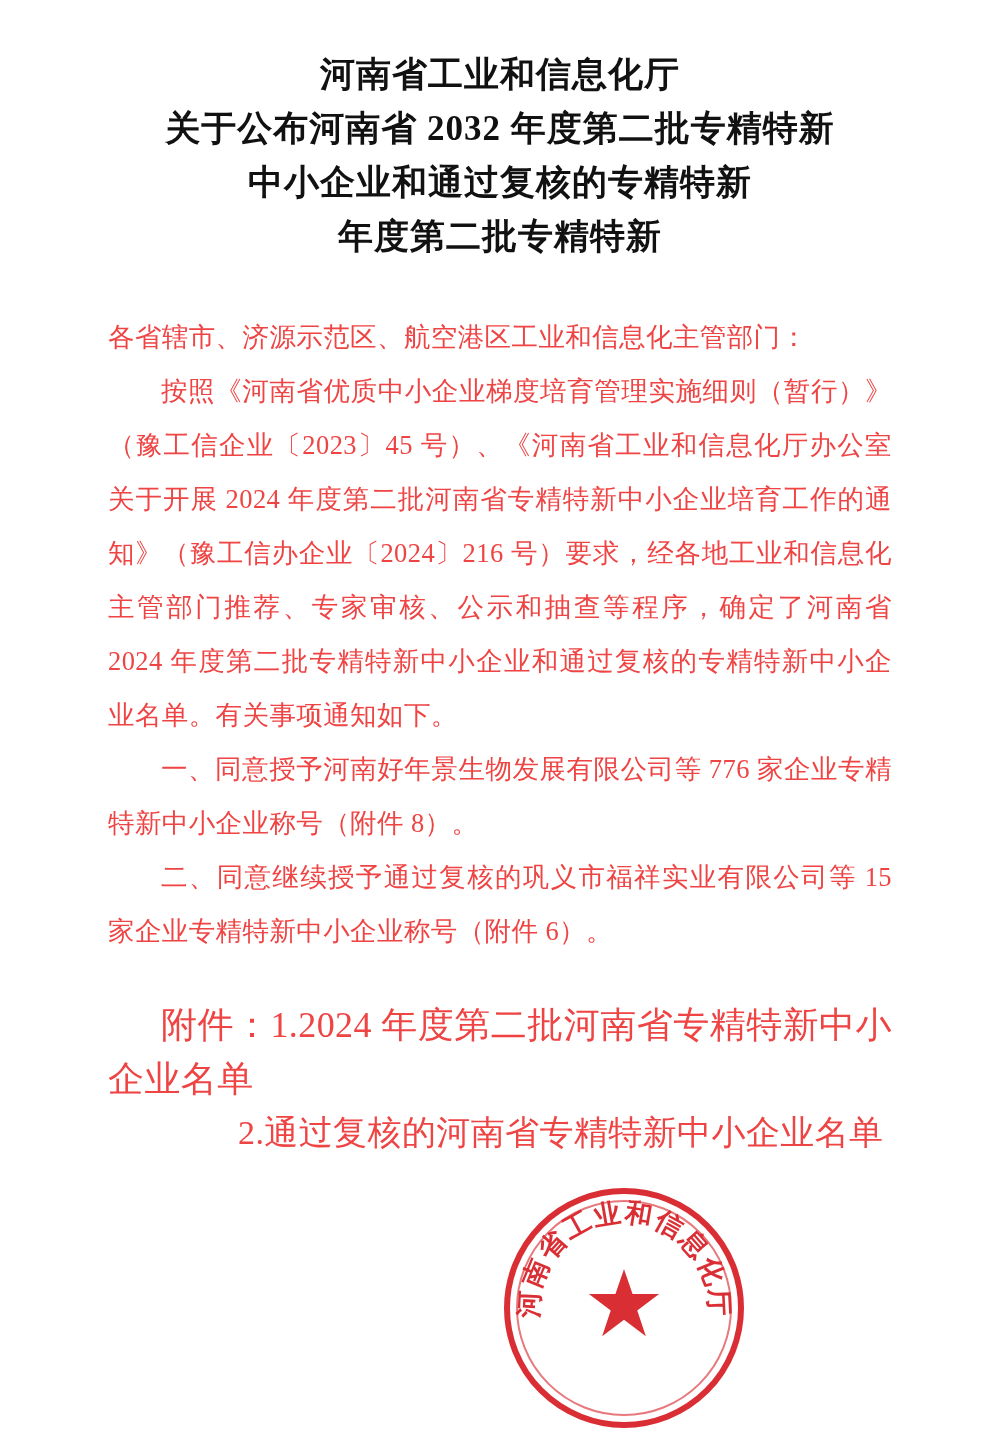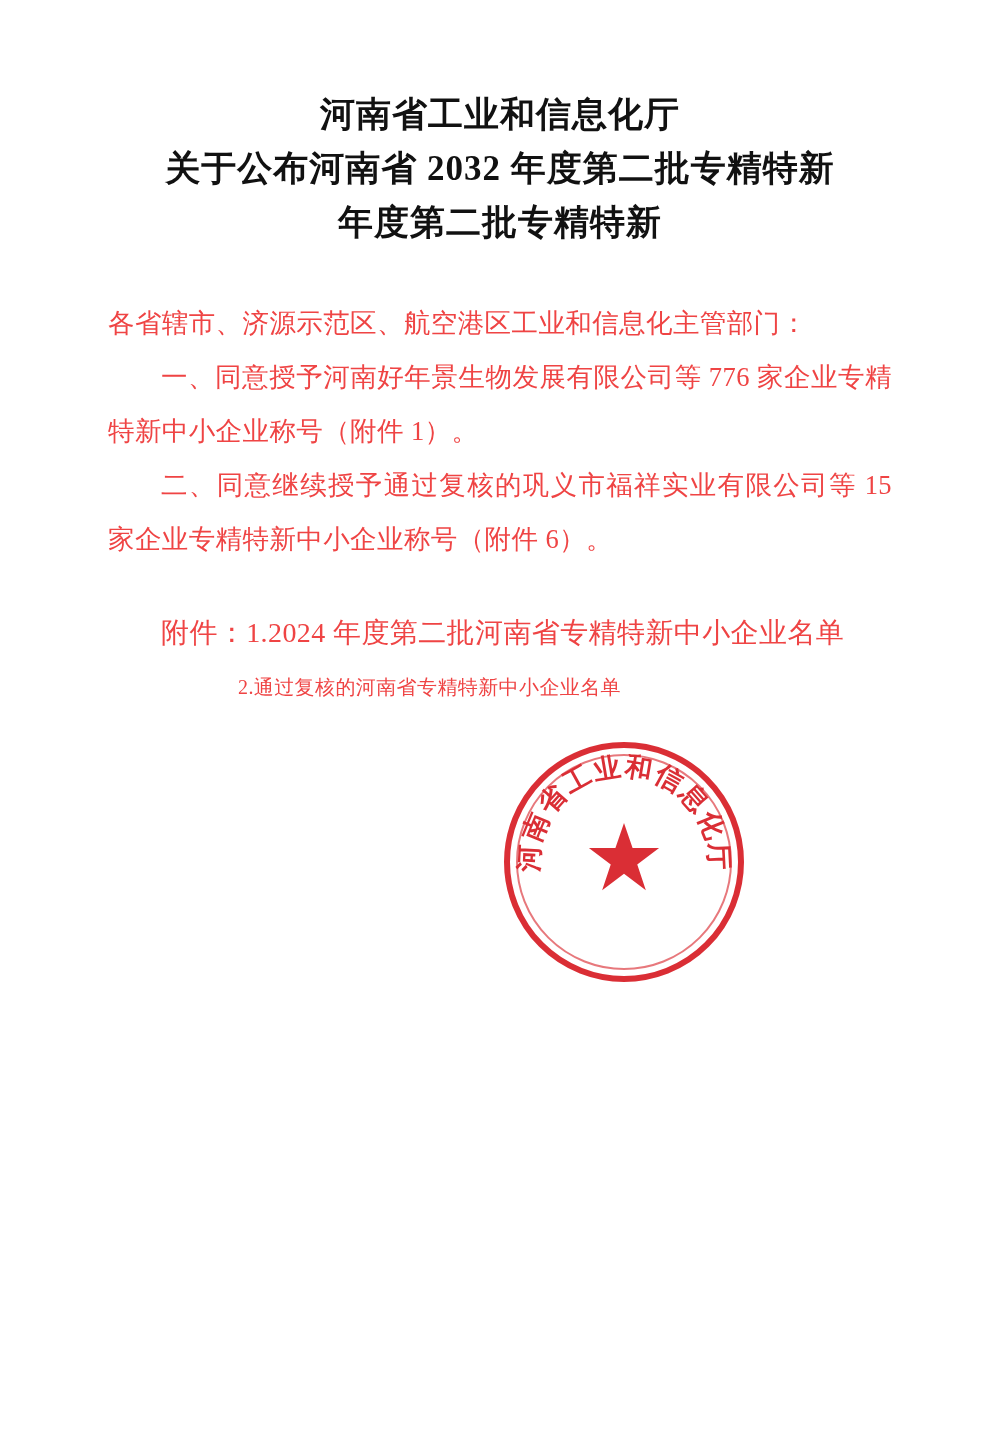--- a/index.html
+++ b/index.html
@@ -13,21 +13,21 @@
     position: relative;
     font-family: "Liberation Serif", "DejaVu Serif", serif;
     color: #1a1a1a;
     overflow: hidden;
   }
   .page {
     position: relative;
     width: 1000px;
     height: 1447px;
     box-sizing: border-box;
-    padding: 88px 108px 40px 108px;
+    padding: 48px 108px 40px 108px;
   }
   .title-block {
     text-align: center;
     margin: 0 0 46px 0;
   }
   .title-line {
     font-size: 35px;
     font-weight: bold;
     line-height: 54px;
     letter-spacing: 1px;
@@ -46,28 +46,28 @@
     margin: 0;
     text-indent: 0;
   }
   .para.indent {
     text-indent: 53px;
   }
   .gap {
     height: 40px;
   }
   .attach {
-    font-size: 28px;
+    font-size: 36px;
     line-height: 54px;
     letter-spacing: 0.4px;
     text-indent: 53px;
     margin: 0;
   }
   .attach-sub {
-    font-size: 20px;
+    font-size: 34px;
     line-height: 54px;
     letter-spacing: 0.4px;
     text-indent: 130px;
     margin: 0;
   }
   .sign-area {
     position: relative;
     height: 260px;
     margin-top: 40px;
   }
@@ -113,26 +113,28 @@
   }
 </style>
 </head>
 <body>
 
 <div class="page">
 
   <div class="title-block">
     <div class="title-line">河南省工业和信息化厅</div>
     <div class="title-line">关于公布河南省 2032 年度第二批专精特新</div>
+    <div class="title-line">中小企业和通过复核的专精特新</div>
     <div class="title-line">年度第二批专精特新</div>
   </div>
 
   <div class="body-text">
     <p class="para">各省辖市、济源示范区、航空港区工业和信息化主管部门：</p>
-    <p class="para indent">一、同意授予河南好年景生物发展有限公司等 776 家企业专精特新中小企业称号（附件 1）。</p>
+    <p class="para indent">按照《河南省优质中小企业梯度培育管理实施细则（暂行）》（豫工信企业〔2023〕45 号）、《河南省工业和信息化厅办公室关于开展 2024 年度第二批河南省专精特新中小企业培育工作的通知》（豫工信办企业〔2024〕216 号）要求，经各地工业和信息化主管部门推荐、专家审核、公示和抽查等程序，确定了河南省 2024 年度第二批专精特新中小企业和通过复核的专精特新中小企业名单。有关事项通知如下。</p>
+    <p class="para indent">一、同意授予河南好年景生物发展有限公司等 776 家企业专精特新中小企业称号（附件 8）。</p>
     <p class="para indent">二、同意继续授予通过复核的巩义市福祥实业有限公司等 15 家企业专精特新中小企业称号（附件 6）。</p>
 
     <div class="gap"></div>
 
     <p class="attach">附件：1.2024 年度第二批河南省专精特新中小企业名单</p>
     <p class="attach-sub">2.通过复核的河南省专精特新中小企业名单</p>
   </div>
 
   <div class="sign-area">
 

